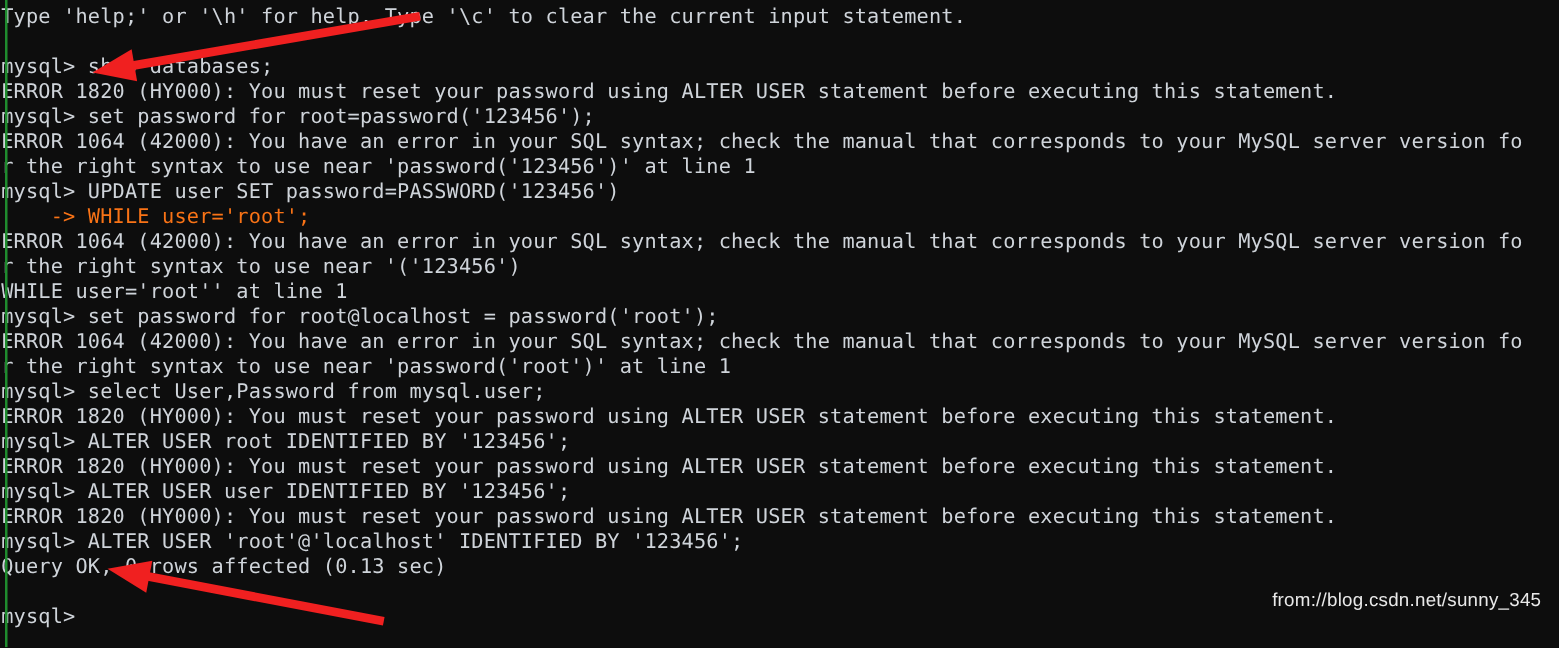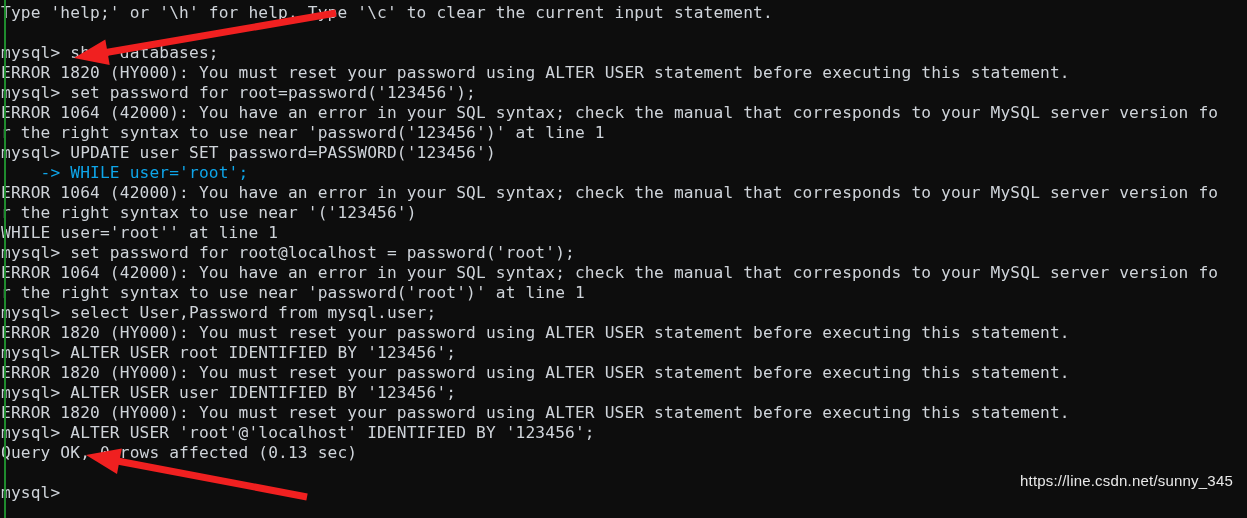--- a/index.html
+++ b/index.html
@@ -76,21 +76,21 @@
 
   <div id="console-output">
       <span class="console-line" style="color: rgb(207, 212, 218);">Type 'help;' or '\h' for help. Type '\c' to clear the current input statement.</span>
       <span class="console-line blank"> </span>
       <span class="console-line" style="color: rgb(207, 212, 218);">mysql&gt; show databases;</span>
       <span class="console-line" style="color: rgb(207, 212, 218);">ERROR 1820 (HY000): You must reset your password using ALTER USER statement before executing this statement.</span>
       <span class="console-line" style="color: rgb(207, 212, 218);">mysql&gt; set password for root=password('123456');</span>
       <span class="console-line" style="color: rgb(207, 212, 218);">ERROR 1064 (42000): You have an error in your SQL syntax; check the manual that corresponds to your MySQL server version fo</span>
       <span class="console-line" style="color: rgb(207, 212, 218);">r the right syntax to use near 'password('123456')' at line 1</span>
       <span class="console-line" style="color: rgb(207, 212, 218);">mysql&gt; UPDATE user SET password=PASSWORD('123456')</span>
-      <span class="console-line" style="color: #0ea5e9;">    -&gt; WHILE user='root';</span>
+      <span class="console-line" style="color: #f97316;">    -&gt; WHILE user='root';</span>
       <span class="console-line" style="color: rgb(207, 212, 218);">ERROR 1064 (42000): You have an error in your SQL syntax; check the manual that corresponds to your MySQL server version fo</span>
       <span class="console-line" style="color: rgb(207, 212, 218);">r the right syntax to use near '('123456')</span>
       <span class="console-line" style="color: rgb(207, 212, 218);">WHILE user='root'' at line 1</span>
       <span class="console-line" style="color: rgb(207, 212, 218);">mysql&gt; set password for root@localhost = password('root');</span>
       <span class="console-line" style="color: rgb(207, 212, 218);">ERROR 1064 (42000): You have an error in your SQL syntax; check the manual that corresponds to your MySQL server version fo</span>
       <span class="console-line" style="color: rgb(207, 212, 218);">r the right syntax to use near 'password('root')' at line 1</span>
       <span class="console-line" style="color: rgb(207, 212, 218);">mysql&gt; select User,Password from mysql.user;</span>
       <span class="console-line" style="color: rgb(207, 212, 218);">ERROR 1820 (HY000): You must reset your password using ALTER USER statement before executing this statement.</span>
       <span class="console-line" style="color: rgb(207, 212, 218);">mysql&gt; ALTER USER root IDENTIFIED BY '123456';</span>
       <span class="console-line" style="color: rgb(207, 212, 218);">ERROR 1820 (HY000): You must reset your password using ALTER USER statement before executing this statement.</span>
@@ -106,15 +106,15 @@
     <g id="arrow-0-group">
       <line id="arrow-0-shaft" stroke-width="7" stroke-linecap="butt" x1="336" y1="13" x2="101.59591824967583" y2="53.2602430487198" stroke="#f02020"></line>
       <polygon id="arrow-0-head" points="74,58 105.30872786151198,39.432190228953125 109.7099307448436,65.05697146079495" fill="#f02020"></polygon>
     </g>
     <g id="arrow-1-group">
       <line id="arrow-1-shaft" stroke-width="7" stroke-linecap="butt" x1="307" y1="497" x2="113.50765637011604" y2="460.2276994006555" stroke="#f02020"></line>
       <polygon id="arrow-1-head" points="86,455 121.82930031401669,448.5765088146707 116.97500801340799,474.1193325869213" fill="#f02020"></polygon>
     </g>
   </svg>
 
-  <div id="watermark">https://line.csdn.net/sunny_345</div>
+  <div id="watermark">from://blog.csdn.net/sunny_345</div>
 
 </div>
 
 </body></html>

